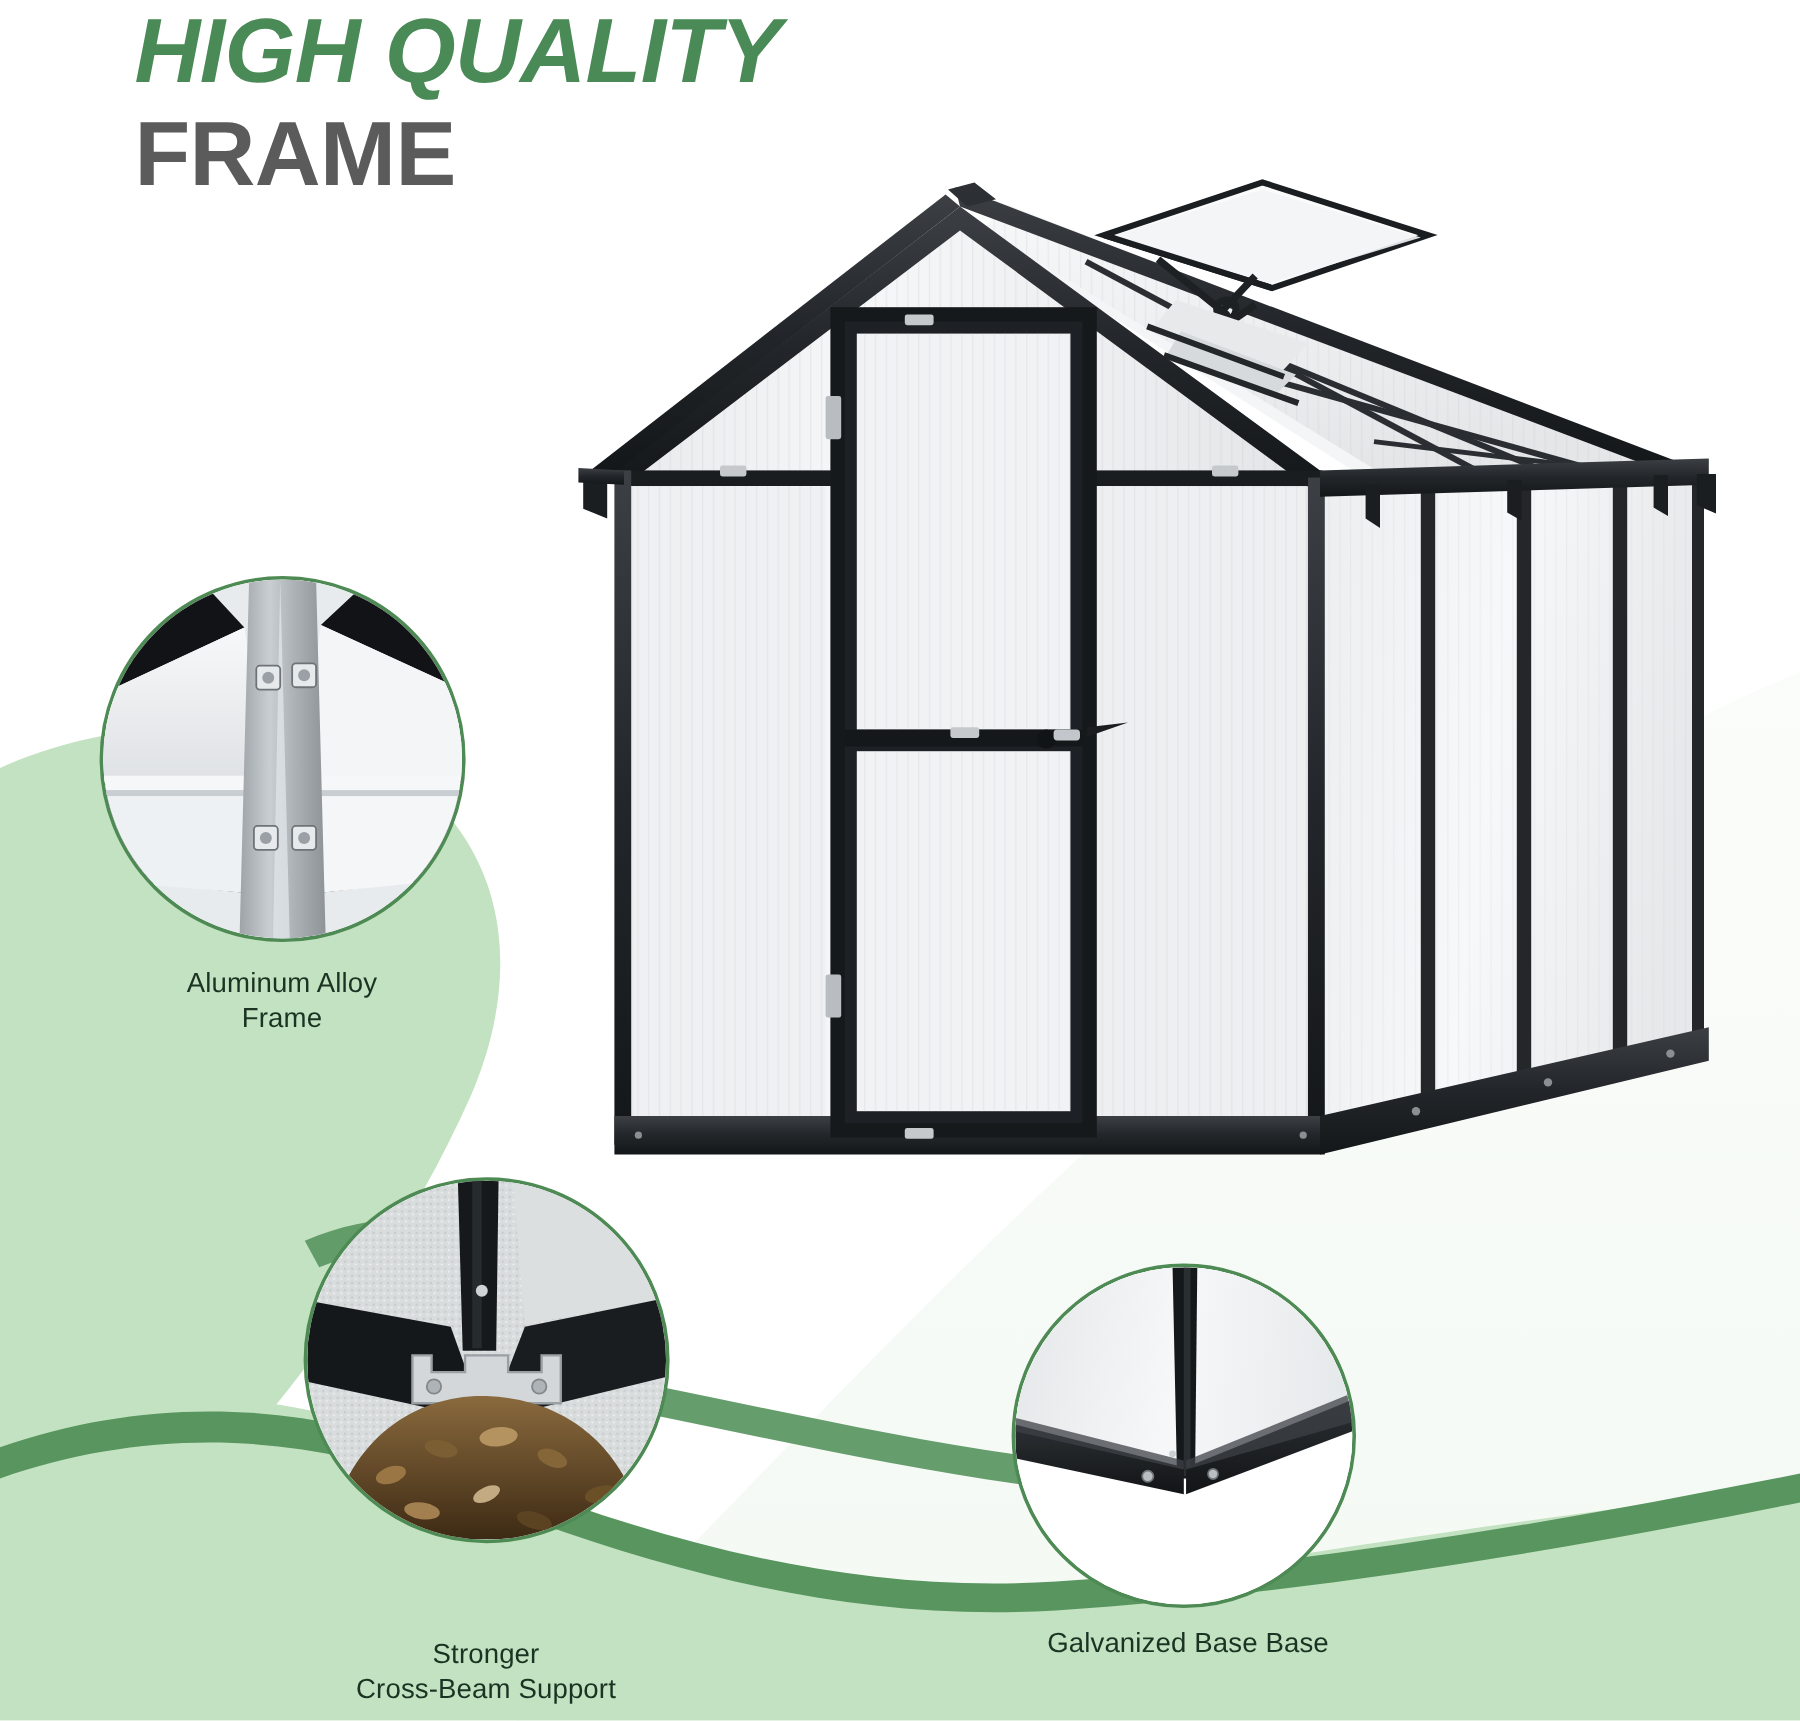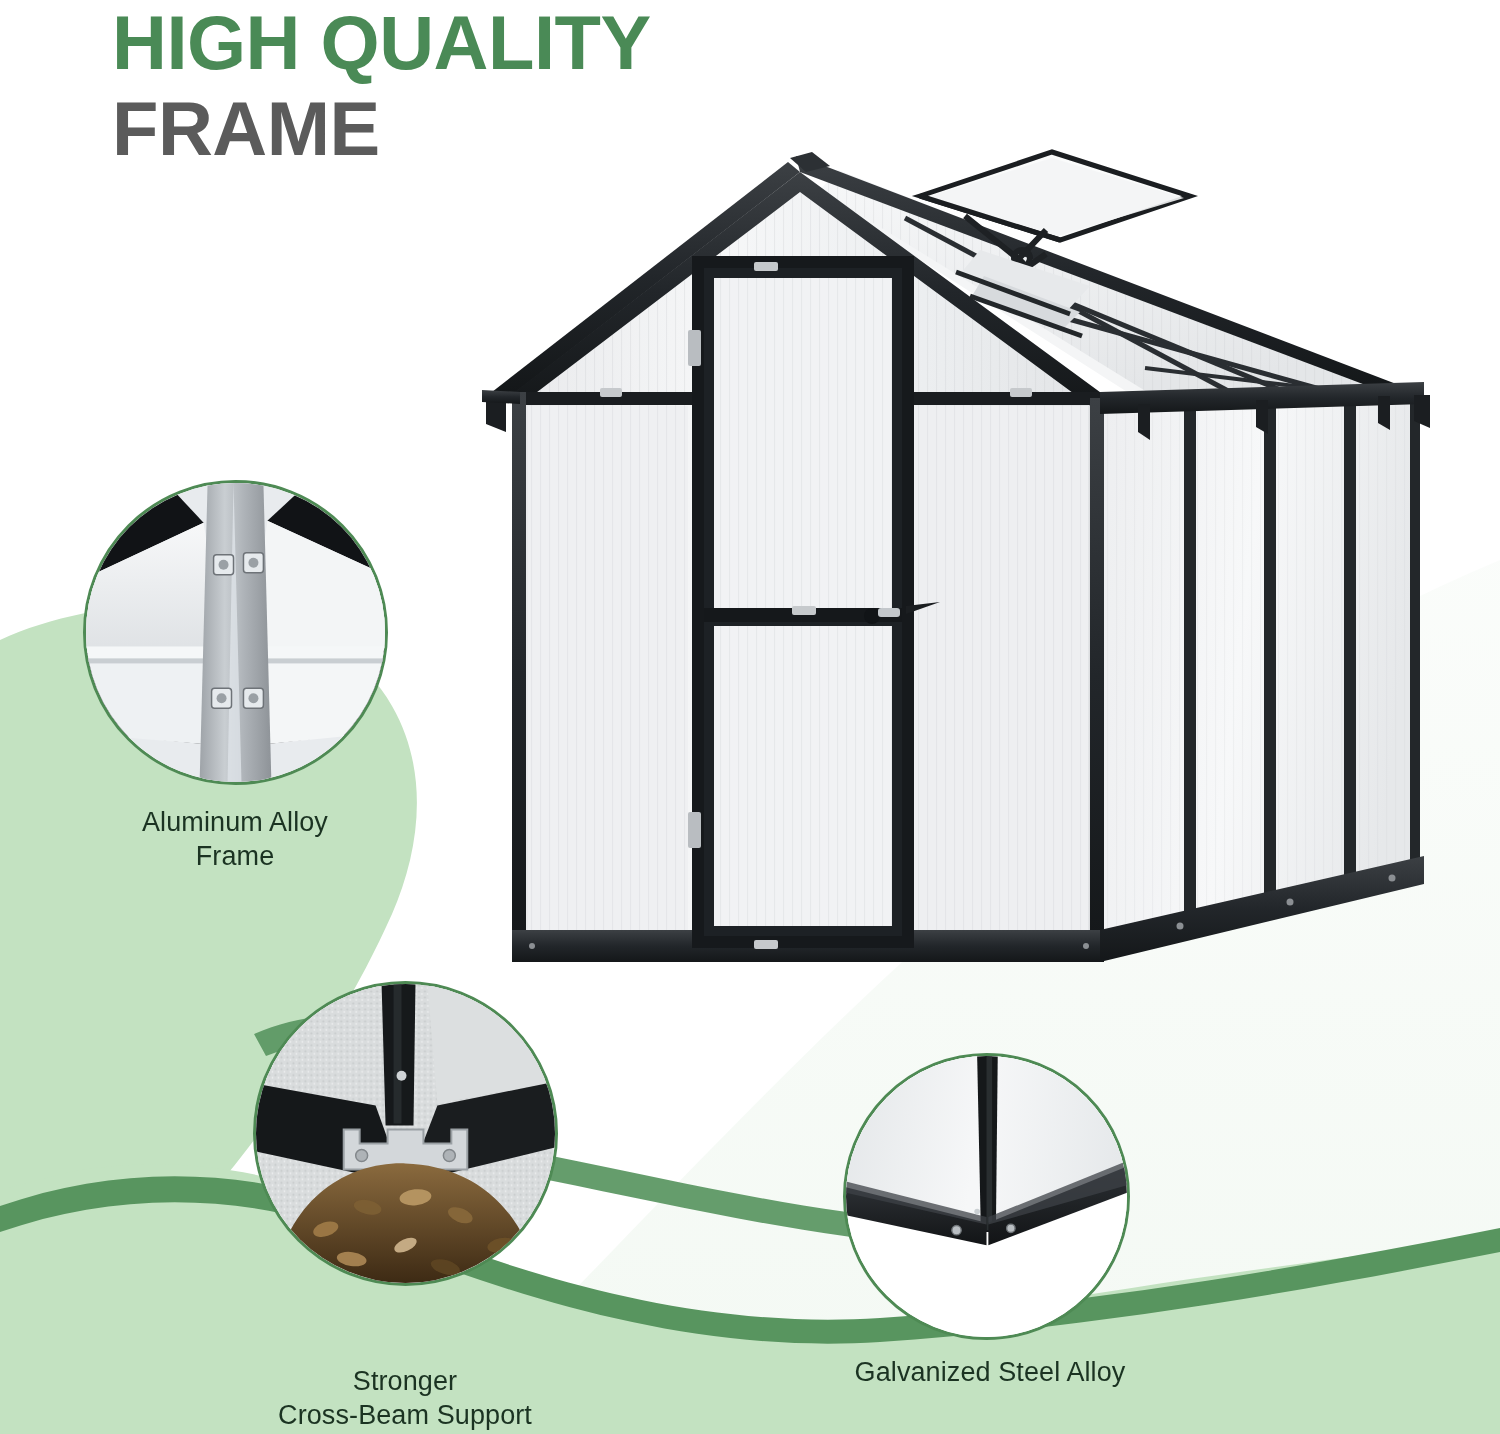--- a/index.html
+++ b/index.html
@@ -30,38 +30,38 @@
     top:0px;
     line-height:0.98;
     letter-spacing:-0.5px;
   }
   .headline .line{
     display:block;
     font-weight:bold;
     font-size:76px;
     white-space:nowrap;
   }
-  .headline .line1{color:#4a8a56;padding-top:6px;}
+  .headline .line1{color:#4a8a56;padding-top:6px;font-style:italic;}
   .headline .line2{color:#5b5b5b;padding-top:12px;}
 
   
   .callout{position:absolute;z-index:5;}
   .callout .bubble{
     position:absolute;
     border-radius:50%;
     overflow:hidden;
     box-sizing:border-box;
     border:3px solid #4e8a54;
     background:#ffffff;
   }
   .callout .cap{
     position:absolute;
     text-align:center;
     color:#1b3322;
-    font-size:27px;
+    font-size:23px;
     line-height:1.26;
     white-space:pre-line;
     letter-spacing:0.1px;
   }
 
   
   #callout-frame .bubble{left:83px;top:480px;width:305px;height:305px;}
   #callout-frame .cap{left:35px;top:805px;width:400px;}
 
   
@@ -414,16 +414,16 @@
         <polygon points="0,134 150,172 150,180 0,146" fill="#3d4247" opacity="0.75"></polygon>
 
         <polygon points="300,118 152,178 152,202 300,146" fill="url(#railG)"></polygon>
         <polygon points="300,112 152,172 152,180 300,138" fill="#3d4247" opacity="0.75"></polygon>
 
         <circle cx="118" cy="186" r="5" fill="#b9bec2" stroke="#6f7478" stroke-width="1.5"></circle>
         <circle cx="176" cy="184" r="4.5" fill="#b9bec2" stroke="#6f7478" stroke-width="1.5"></circle>
         <circle cx="140" cy="166" r="3" fill="#cbd0d3"></circle>
       </svg>
     </div>
-    <div class="cap">Galvanized Steel Alloy</div>
+    <div class="cap">Galvanized Base Base</div>
   </div>
 
 </div>
 
 </body></html>

